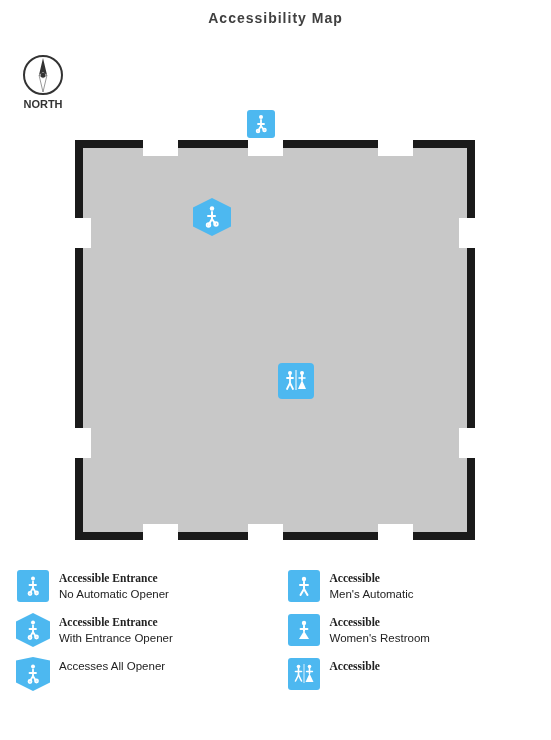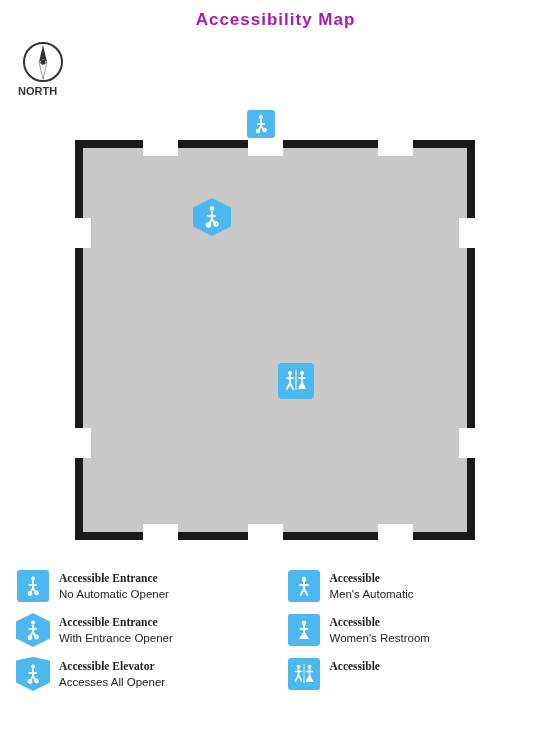--- a/index.html
+++ b/index.html
@@ -13,32 +13,32 @@
     }
 
     
     #header {
       position: absolute;
       top: 10px;
       left: 0; right: 0;
       text-align: center;
     }
     #header h1 {
-      font-size: 17px;
+      font-size: 14px;
       font-weight: bold;
-      color: #a21caf;
+      color: #404040;
       letter-spacing: 1px;
     }
 
     
     #north-compass {
       position: absolute;
-      top: 41px;
+      top: 54px;
       left: 18px;
-      text-align: left;
+      text-align: center;
       width: 50px;
     }
     .north-label {
       font-size: 11px;
       font-weight: bold;
       color: #333;
       margin-top: 2px;
     }
 
     
@@ -337,21 +337,20 @@
           <circle cx="11" cy="3.5" r="2" fill="white"></circle>
           <path d="M11 6.5 L11 13 L8 18" stroke="white" stroke-width="1.8" fill="none" stroke-linecap="round"></path>
           <path d="M11 13 L14 18" stroke="white" stroke-width="1.8" fill="none" stroke-linecap="round"></path>
           <circle cx="8" cy="18.5" r="1.6" fill="none" stroke="white" stroke-width="1.6"></circle>
           <circle cx="14.5" cy="18" r="1.6" fill="none" stroke="white" stroke-width="1.6"></circle>
           <path d="M7.5 10 L14 10" stroke="white" stroke-width="1.8" fill="none" stroke-linecap="round"></path>
         </svg>
       </div>
     </div>
     <div class="legend-text">
-      <strong>Accessible Elevator</strong>
       <span>Accesses All Opener</span>
     </div>
   </div>
 
   <div class="legend-item">
     <div class="legend-icon">
       <div style="background:#4db8f0; width:32px; height:32px; border-radius:3px; display:flex; align-items:center; justify-content:center;">
         <svg width="24" height="22" viewBox="0 0 24 22">
 
           <circle cx="6.5" cy="3.5" r="1.8" fill="white"></circle>

